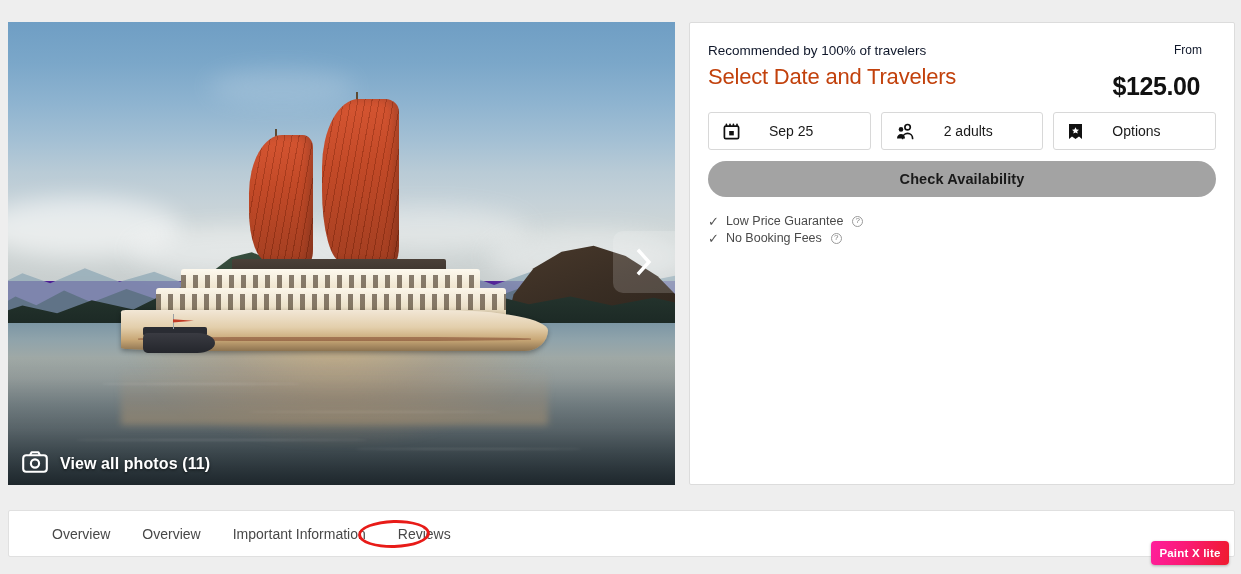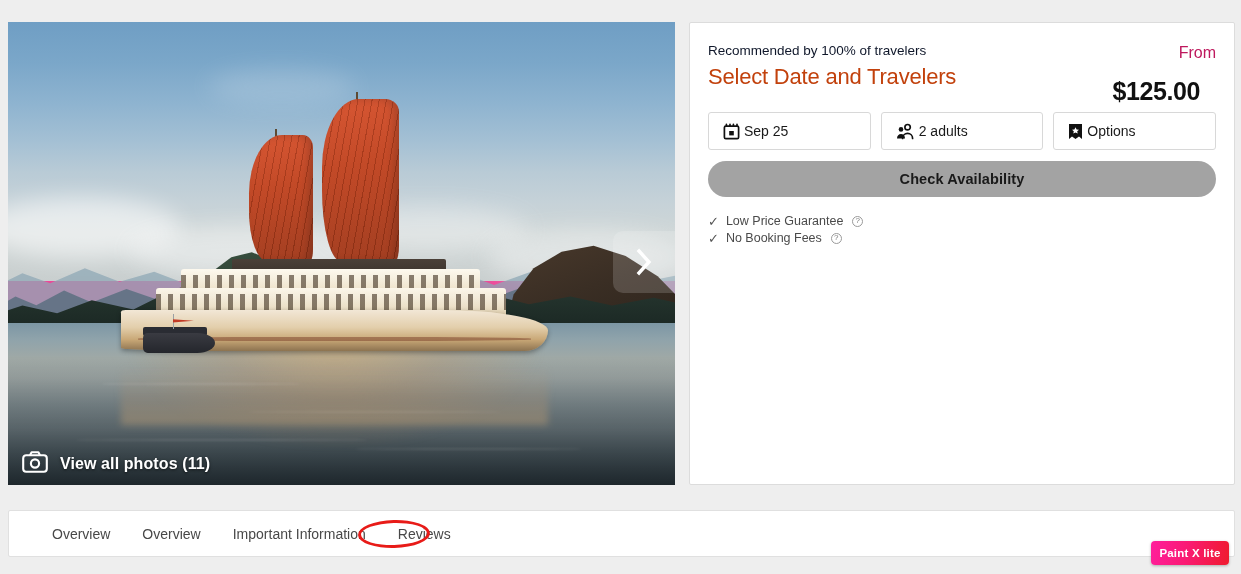--- a/index.html
+++ b/index.html
@@ -23,21 +23,21 @@
   }
 
   
   .gallery {
     position: absolute;
     left: 8px;
     top: 22px;
     width: 667px;
     height: 463px;
     overflow: hidden;
-    background: #ec4899;
+    background: #4c1d95;
   }
 
   .photo {
     position: absolute;
     inset: 0;
     overflow: hidden;
   }
 
   
   .sky {
@@ -361,24 +361,24 @@
     margin: 0;
   }
 
   .price-block {
     position: absolute;
     right: 18px;
     top: 20px;
     text-align: right;
   }
   .price-from {
-    font-size: 16px;
-    color: #be185d;
+    font-size: 12px;
+    color: #0f172a;
     line-height: 1.2;
-    margin: 0 0 1px 0;
+    margin: 0 14px 1px 0;
   }
   .price-amount {
     font-size: 25px;
     font-weight: 700;
     color: #111111;
     letter-spacing: -0.4px;
     line-height: 1.1;
     margin: 16px;
   }
 
@@ -388,21 +388,21 @@
     margin-top: 23px;
   }
   .selector {
     flex: 1;
     height: 38px;
     border: 1px solid #d8d8d8;
     border-radius: 3px;
     background: #ffffff;
     display: flex;
     align-items: center;
-    gap: 4px;
+    gap: 29px;
     padding: 0 14px;
     cursor: pointer;
     font-family: inherit;
   }
   .selector-label {
     font-size: 14px;
     color: #1a1a1a;
     font-weight: 500;
     white-space: nowrap;
   }

